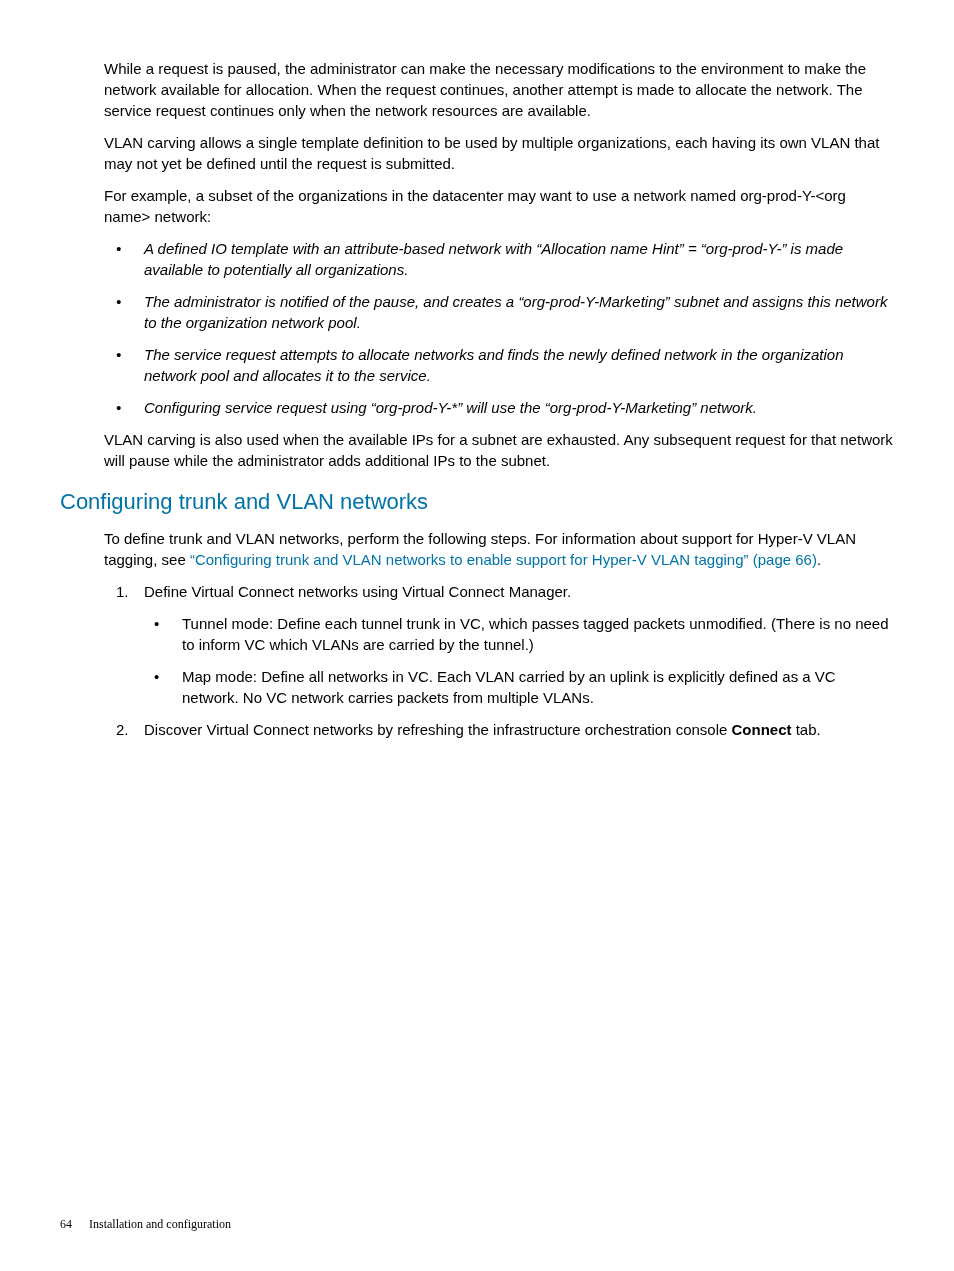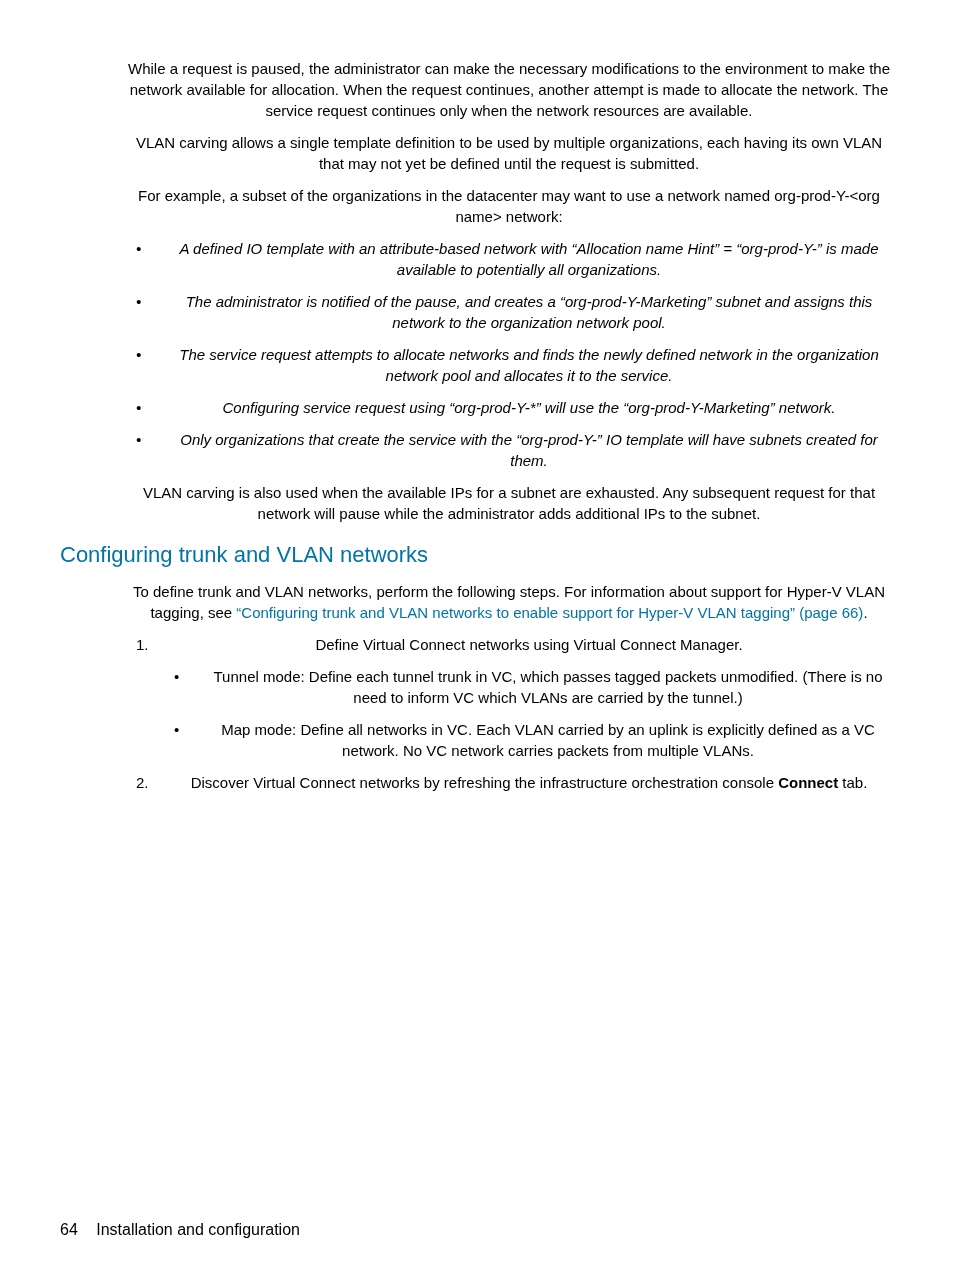--- a/index.html
+++ b/index.html
@@ -7,21 +7,21 @@
       font-family: "Futura", "Century Gothic", "Trebuchet MS", Arial, sans-serif;
       font-size: 15px;
       line-height: 1.4;
       color: #000;
       background: #fff;
       width: 954px;
       height: 1271px;
       position: relative;
       padding: 58px 60px 40px 60px;
     }
-    .content { margin-left: 64px; text-align: center; }
+    .content { margin-left: 44px; }
     p { margin-bottom: 11px; font-weight: 300; }
     ul.bullets { list-style: none; padding-left: 40px; margin-bottom: 11px; }
     ul.bullets > li { position: relative; margin-bottom: 11px; font-weight: 300; font-style: italic; }
     ul.bullets > li::before {
       content: "•"; position: absolute; left: -28px; color: #000; font-size: 15px;
     }
     ol.numbered { list-style: none; padding-left: 40px; margin-bottom: 11px; }
     ol.numbered > li { position: relative; margin-bottom: 11px; font-weight: 300; }
     ol.numbered > li .num { position: absolute; left: -28px; }
     ul.sub-bullets { list-style: none; padding-left: 38px; margin-top: 11px; }
@@ -34,40 +34,40 @@
       font-weight: 400;
       font-size: 22px;
       margin-top: 16px;
       margin-bottom: 10px;
       margin-left: 0;
     }
     .link { color: #0073a8; }
     .bold { font-weight: 600; }
     .footer {
       position: absolute;
-      bottom: 30px;
+      bottom: 38px;
       left: 60px;
-      font-size: 16px;
+      font-size: 12px;
       font-weight: 300;
+      font-family: Liberation Serif, serif;
     }
     .footer .pagenum { margin-right: 14px; }
   </style>
 </head>
 <body>
 
 <div class="content">
   <p>While a request is paused, the administrator can make the necessary modifications to the environment to make the network available for allocation. When the request continues, another attempt is made to allocate the network. The service request continues only when the network resources are available.</p>
   <p>VLAN carving allows a single template definition to be used by multiple organizations, each having its own VLAN that may not yet be defined until the request is submitted.</p>
   <p>For example, a subset of the organizations in the datacenter may want to use a network named org-prod-Y-&lt;org name&gt; network:</p>
   <ul class="bullets">
     <li>A defined IO template with an attribute-based network with “Allocation name Hint” = “org-prod-Y-” is made available to potentially all organizations.</li>
     <li>The administrator is notified of the pause, and creates a “org-prod-Y-Marketing” subnet and assigns this network to the organization network pool.</li>
     <li>The service request attempts to allocate networks and finds the newly defined network in the organization network pool and allocates it to the service.</li>
     <li>Configuring service request using “org-prod-Y-*” will use the “org-prod-Y-Marketing” network.</li>
-    <li>Only organizations that create the service with the “org-prod-Y-” IO template will have subnets created for them.</li>
   </ul>
   <p>VLAN carving is also used when the available IPs for a subnet are exhausted. Any subsequent request for that network will pause while the administrator adds additional IPs to the subnet.</p>
 </div>
 
 <h2 class="section-heading">Configuring trunk and VLAN networks</h2>
 
 <div class="content">
   <p>
     <span>To define trunk and VLAN networks, perform the following steps. For information about support for Hyper-V VLAN tagging, see </span><span class="link">“Configuring trunk and VLAN networks to enable support for Hyper-V VLAN tagging” (page 66)</span><span>.</span>
   </p>

